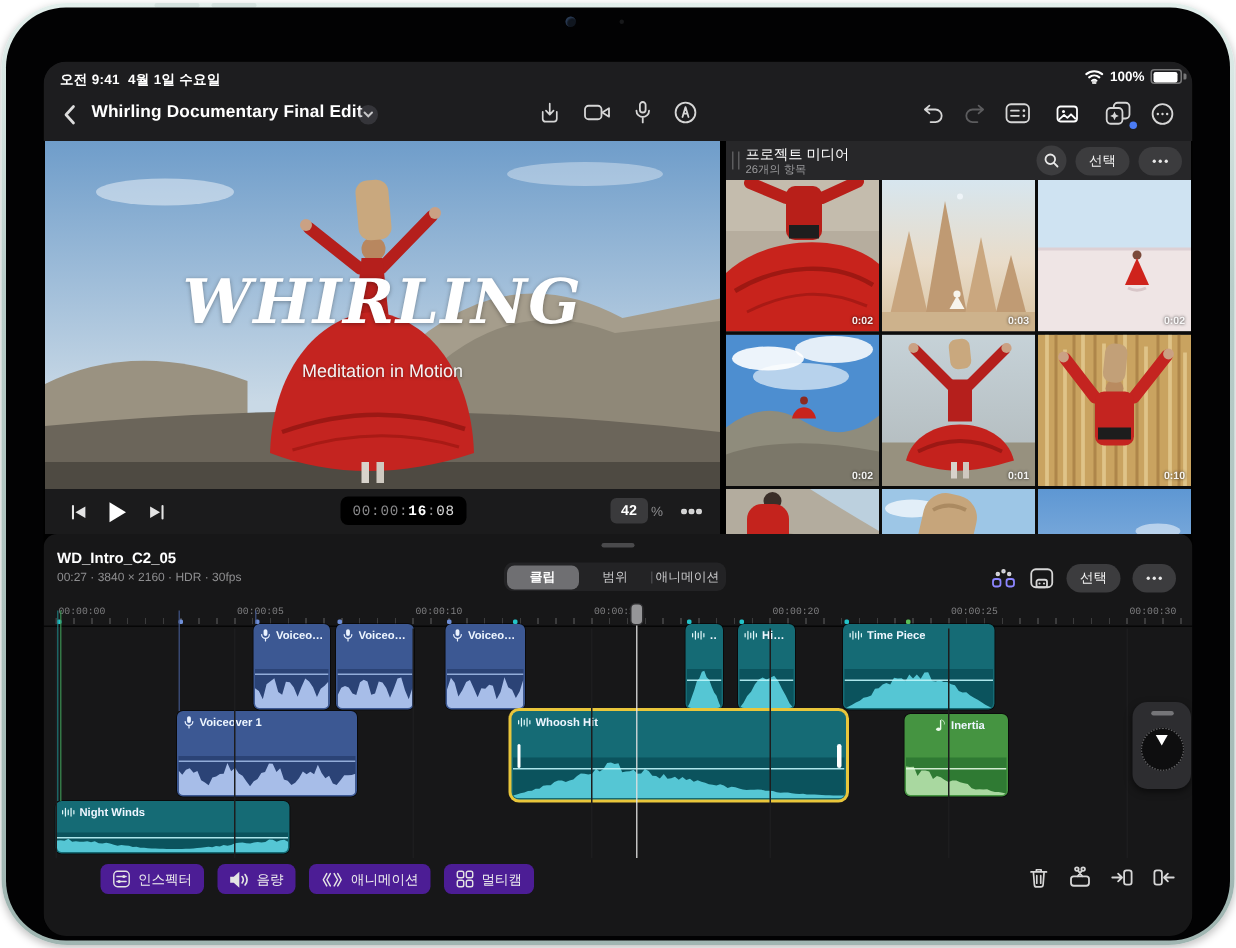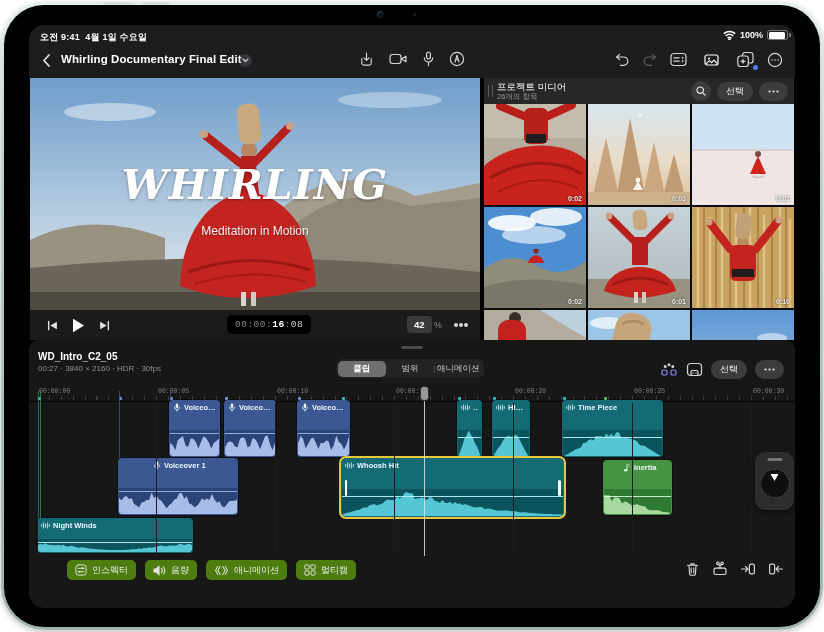--- a/index.html
+++ b/index.html
@@ -4,21 +4,21 @@
 <style>
   *{box-sizing:border-box;margin:0;padding:0}
   html,body{width:824px;height:632px;background:#fff;font-family:"Liberation Sans",sans-serif;overflow:hidden}
   svg{display:block}
 
   
   #frame{position:absolute;left:1px;top:2px;width:822px;height:628px;border-radius:44px;
     background:linear-gradient(180deg,#e3efec 0%,#b9cdc9 30%,#9fb5b1 100%);box-shadow:0 2px 6px rgba(0,0,0,.25)}
   #bezel{position:absolute;left:4px;top:5px;width:816px;height:622px;border-radius:40px;background:#020203}
   .topbtn{position:absolute;top:0;height:3px;border-radius:2px;background:#d4e2df}
-  #screen{position:absolute;left:29px;top:25px;width:766px;height:583px;border-radius:15px;background:#000;overflow:hidden}
+  #screen{position:absolute;left:29px;top:41px;width:766px;height:583px;border-radius:15px;background:#000;overflow:hidden}
   #camera{position:absolute;left:377px;top:11px;width:7px;height:7px;border-radius:50%;background:#10161f;box-shadow:inset 1px 1px 1px #2a3b55}
   #sensor{position:absolute;left:413px;top:13px;width:3px;height:3px;border-radius:50%;background:#17181a}
 
   
   #chrome{position:absolute;left:0;top:0;width:766px;height:53px;background:#1d1d1f}
   #statusL{position:absolute;left:11px;top:6px;font-size:9px;font-weight:bold;color:#fff;letter-spacing:.2px}
   #statusR{position:absolute;right:7px;top:5px;display:flex;align-items:flex-start;gap:4px}
   #battTxt{font-size:9px;font-weight:bold;color:#fff}
   .batt{position:relative;width:21px;height:10px}
   .batt .body{position:absolute;inset:0;border:1px solid rgba(255,255,255,.4);border-radius:2.5px}
@@ -109,21 +109,21 @@
 
   
   #jog{position:absolute;left:726px;top:427px;width:39px;height:58px;background:#2d2d30;border-radius:10px;z-index:32;box-shadow:0 2px 5px rgba(0,0,0,.5)}
   #jogBar{position:absolute;left:50%;transform:translateX(-50%);top:6px;width:15px;height:3px;border-radius:2px;background:#757578}
   #jogKnob{position:absolute;left:50%;transform:translateX(-50%);top:17px;width:29px;height:29px;border-radius:50%;background:#0e0e0f;border:1px dotted #5c5c5e}
   #jogPtr{position:absolute;left:50%;top:4px;transform:translateX(-50%);width:0;height:0;border-left:4px solid transparent;border-right:4px solid transparent;border-top:7px solid #fff}
 
   
   #bbar{position:absolute;left:0;top:533px;width:766px;height:28px}
   #bbl{position:absolute;left:38px;top:2px;display:flex;gap:9px}
-  .bbtn{height:20px;padding:0 8px;background:#4d7c0f;border-radius:5px;display:flex;align-items:center;gap:5px;font-size:9px;color:#ededee}
+  .bbtn{height:20px;padding:0 8px;background:#4c1d95;border-radius:5px;display:flex;align-items:center;gap:5px;font-size:9px;color:#ededee}
   #bbr{position:absolute;right:11px;top:3px;display:flex;gap:12px;align-items:center}
 </style>
 </head>
 <body>
 
 <div id="frame">
   <div class="topbtn" style="left:102px;width:30px"></div>
   <div class="topbtn" style="left:140px;width:30px"></div>
 </div>
 <div id="bezel"></div>
@@ -620,21 +620,21 @@
         <span class="clbl">Time Piece</span>
       </div>
       <div class="cwave" style="height:26px">
         <svg width="99" height="26" style="position:absolute;left:0;bottom:0">
           <polygon points="0,26 0.0,26.0 2.5,25.2 5.1,23.9 7.6,22.3 10.2,21.1 12.7,19.2 15.2,18.6 17.8,17.6 20.3,13.1 22.8,12.8 25.4,10.3 27.9,9.3 30.5,10.4 33.0,5.9 35.5,6.4 38.1,6.1 40.6,8.1 43.2,3.6 45.7,6.4 48.2,3.7 50.8,6.5 53.3,2.4 55.8,2.2 58.4,8.0 60.9,8.3 63.5,7.3 66.0,8.6 68.5,8.7 71.1,10.1 73.6,10.9 76.2,14.6 78.7,15.7 81.2,15.5 83.8,17.6 86.3,19.1 88.8,20.5 91.4,22.1 93.9,23.8 96.5,25.2 99.0,26.0 99,26" fill="#55c6d4"></polygon>
         </svg>
         <i class="vol"></i>
       </div>
     </div>
     <div class="mark" style="left: 534px; top: 372px; background: rgb(35, 195, 201);"></div>
-    <div class="clip voice" style="left: 89px; top: 433px; width: 120px; height: 57px; padding-left: 31px;">
+    <div class="clip voice" style="left: 89px; top: 433px; width: 120px; height: 57px;">
       <div class="chead">
         <span>
           <svg width="8" height="9" viewBox="0 0 10 12">
             <rect x="3.3" y=".6" width="3.4" height="6" rx="1.7" fill="#eaf2ff"></rect>
             <path d="M1.6 5.4a3.4 3.4 0 0 0 6.8 0M5 9v2" stroke="#eaf2ff" stroke-width="1.1" fill="none" stroke-linecap="round"></path>
           </svg>
         </span>
         <span class="clbl">Voiceover 1</span>
       </div>
       <div class="cwave" style="height:26px">

